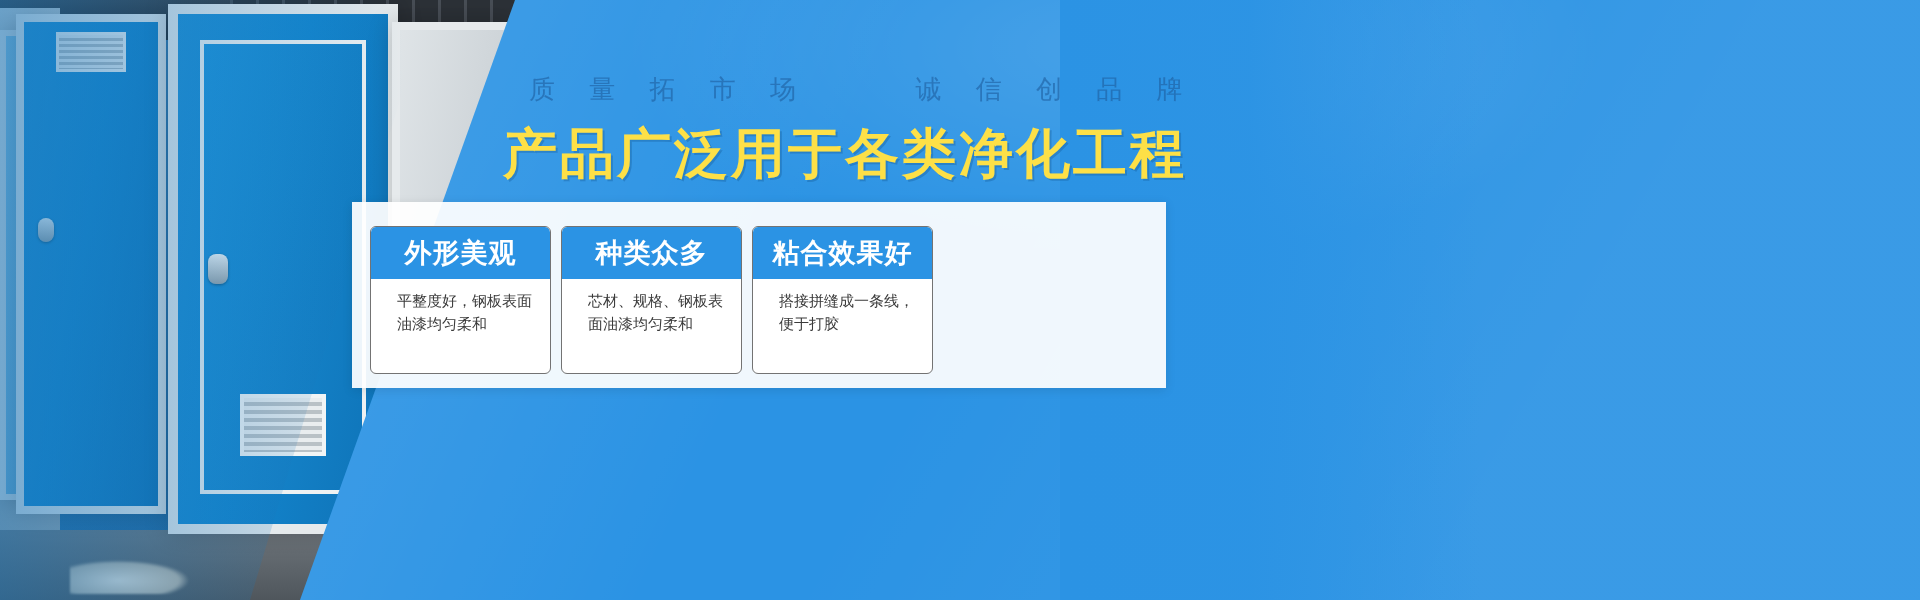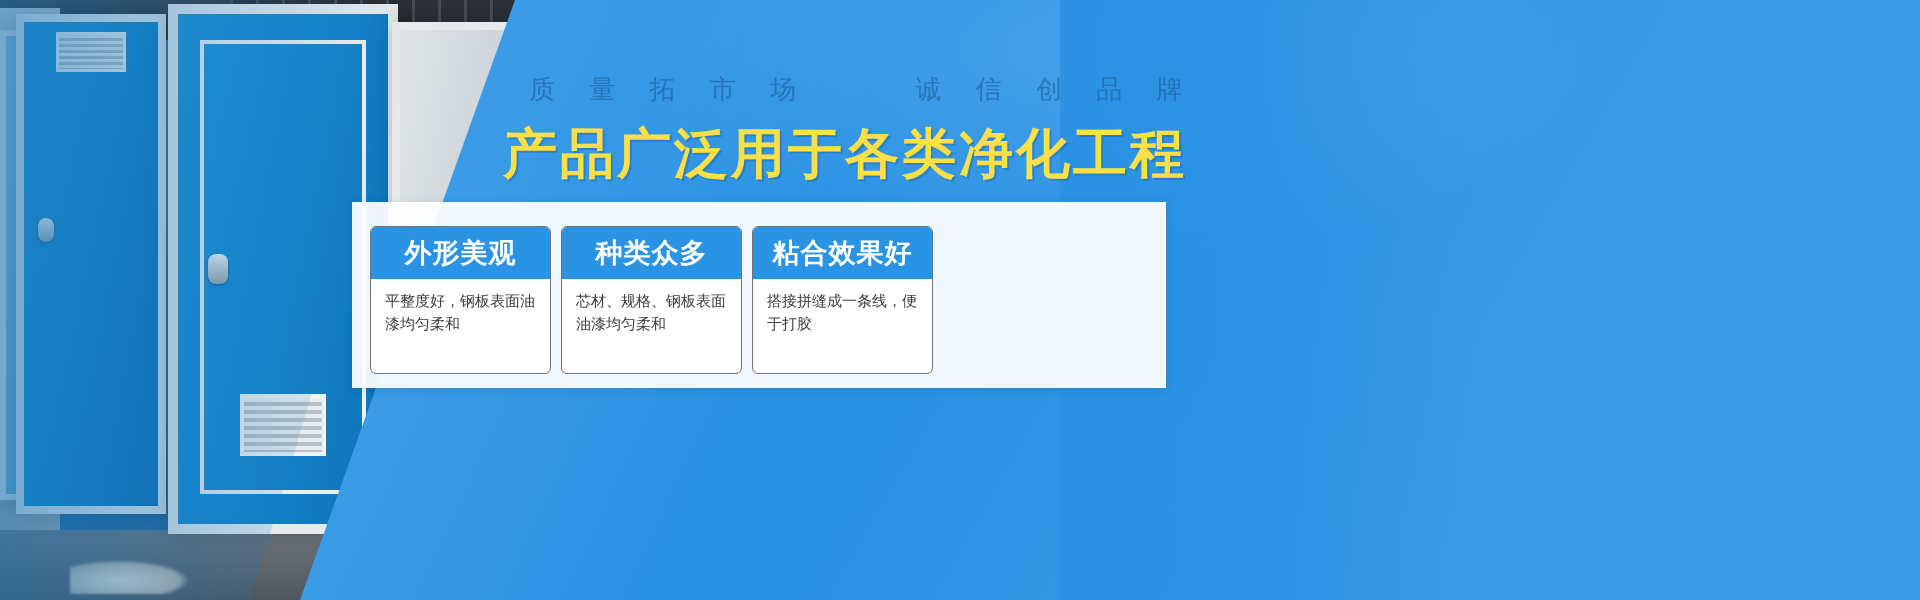--- a/index.html
+++ b/index.html
@@ -215,21 +215,21 @@
   .card-head {
     height:52px;
     background:#2b93e4;
     border-radius:5px 5px 0 0;
     display:flex; align-items:center; justify-content:center;
     color:#fff; font-size:27px; font-weight:bold; letter-spacing:1px;
     font-family:"DejaVu Sans","Liberation Sans",sans-serif;
   }
   .card-body {
     flex:1;
-    padding:11px 12px 0 14px;
+    padding:11px 12px 0 26px;
     font-size:15px; line-height:1.55;
     color:#3a3a3a;
     font-family:"DejaVu Sans","Liberation Sans",sans-serif;
     letter-spacing:0px;
   }
 </style>
 </head>
 <body>
 
 <div class="banner">

